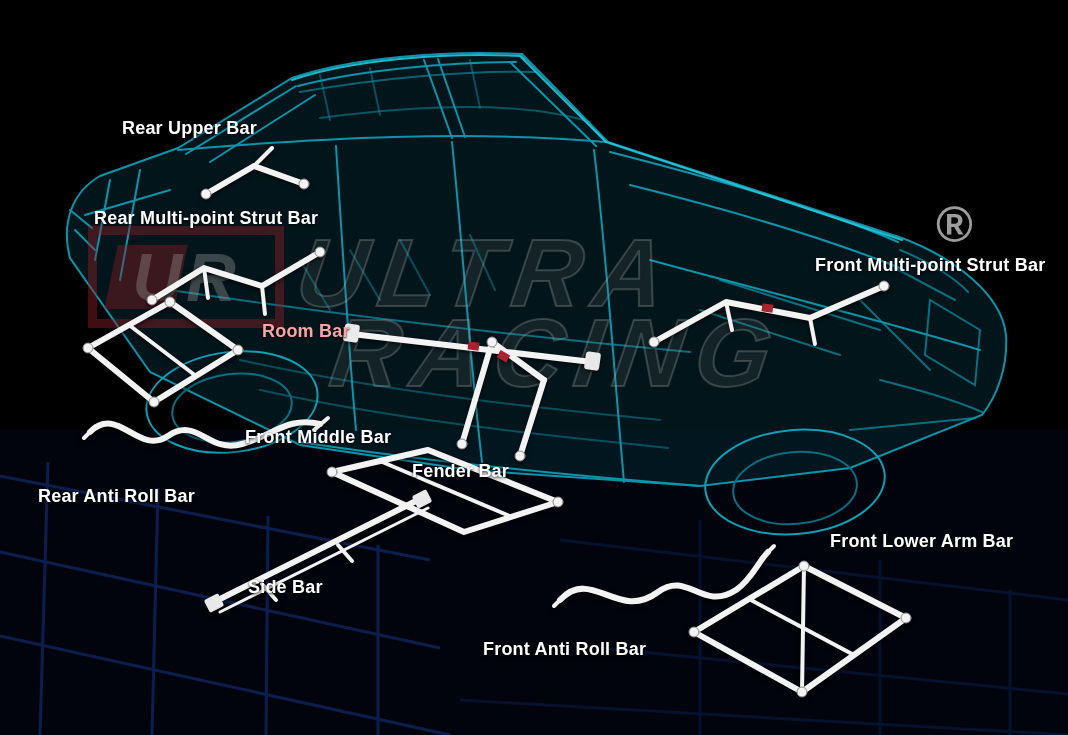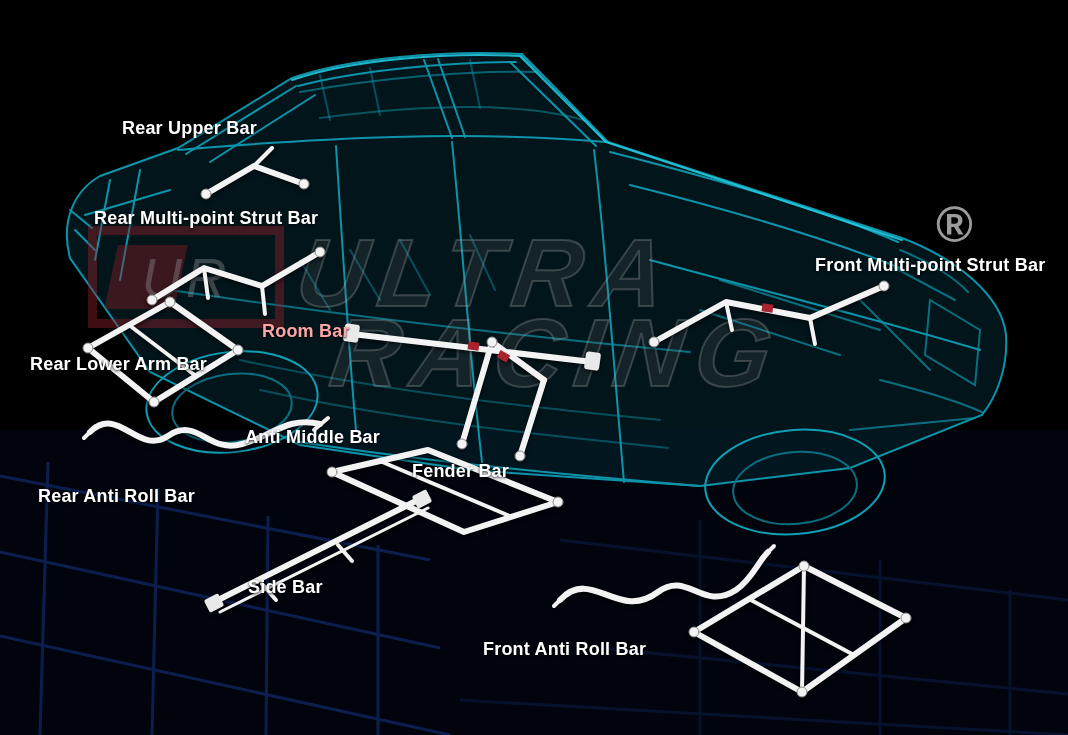--- a/index.html
+++ b/index.html
@@ -63,21 +63,21 @@
     box-sizing:border-box;
     display:flex;align-items:center;justify-content:center;
   }
   #wm-logo .logo-red{
     position:absolute;left:14px;top:10px;width:70px;height:64px;
     background:rgba(150,28,38,0.38);
     transform:skewX(-12deg);
   }
   #wm-logo .logo-text{
     position:relative;
-    font-style:italic;font-weight:400;font-size:56px;
+    font-style:italic;font-weight:700;font-size:69px;
     color:rgba(150,150,150,0.38);
     letter-spacing:4px;
   }
 </style>
 </head>
 <body>
 
 <div id="canvas">
 
   <svg id="car-layer" class="layer" width="1068" height="735" viewBox="0 0 1068 735">
@@ -274,22 +274,22 @@
         <circle cx="906" cy="618" r="5" fill="#f3f3f3" stroke="#8a8a8a" stroke-width="1"></circle>
         <circle cx="802" cy="692" r="5" fill="#f3f3f3" stroke="#8a8a8a" stroke-width="1"></circle>
       </g>
     </g>
   </svg>
 
   <div class="label lbl-rear-upper">Rear Upper Bar</div>
   <div class="label lbl-rear-multi">Rear Multi-point Strut Bar</div>
   <div class="label lbl-front-multi">Front Multi-point Strut Bar</div>
   <div class="label room lbl-room">Room Bar</div>
-  <div class="label lbl-rear-lower-arm">Rear Lower Arm Bar</div>
-  <div class="label lbl-lower-middle">Anti Middle Bar</div>
+  <div class="label lbl-lower-middle">Front Middle Bar</div>
   <div class="label lbl-fender">Fender Bar</div>
   <div class="label lbl-rear-anti-roll">Rear Anti Roll Bar</div>
+  <div class="label lbl-front-lower-arm">Front Lower Arm Bar</div>
   <div class="label lbl-side">Side Bar</div>
   <div class="label lbl-front-anti-roll">Front Anti Roll Bar</div>
 
   <div id="reg-mark">®</div>
 
 </div>
 
 </body></html>

